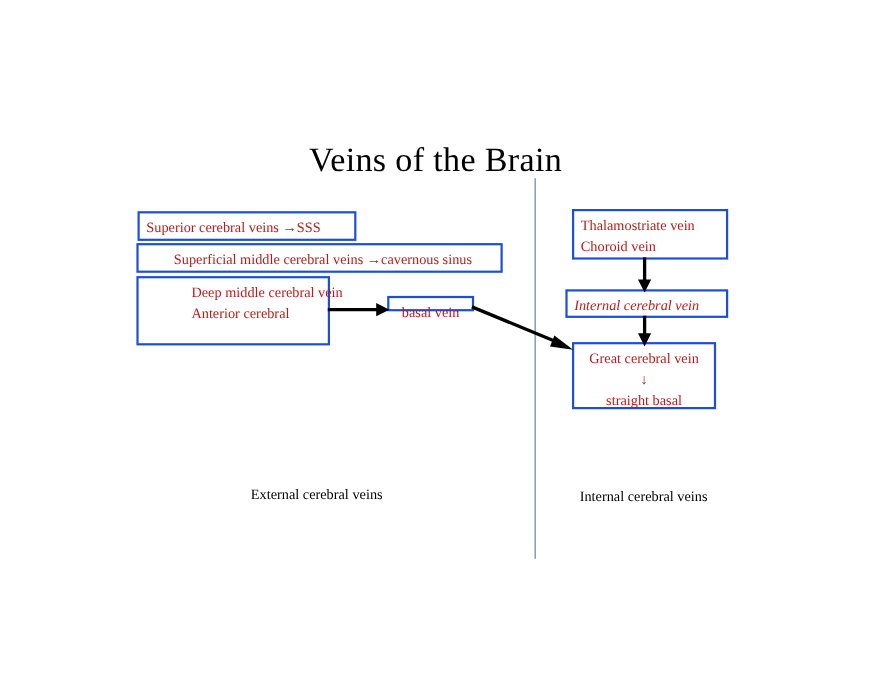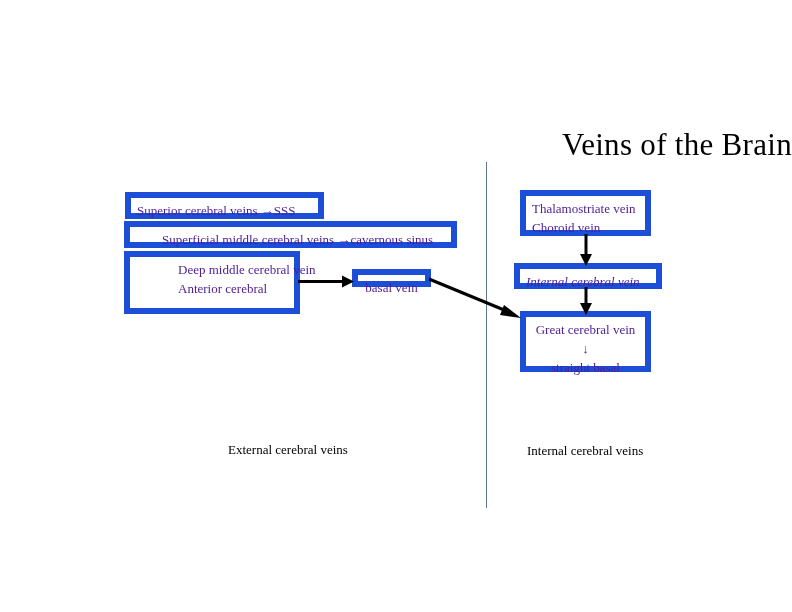--- a/index.html
+++ b/index.html
@@ -16,43 +16,43 @@
     width: 792px;
     height: 612px;
     background: #ffffff;
     overflow: hidden;
   }
   #title {
     position: absolute;
     left: 0;
     top: 126px;
     width: 792px;
-    text-align: right;
+    text-align: center;
     font-size: 31px;
     line-height: 38px;
     letter-spacing: 0.3px;
     color: #000000;
     white-space: nowrap;
   }
   .divider {
     position: absolute;
     left: 486px;
     top: 162px;
     width: 1px;
     height: 346px;
     background: #5a7a92;
   }
   .box {
     position: absolute;
     box-sizing: border-box;
-    border: 6px solid #1d4ed8;
+    border: 2px solid #1d4ed8;
     background: #ffffff;
     font-size: 13px;
     line-height: 19px;
-    color: #4c1d95;
+    color: #b91c1c;
     padding: 3px 5px 3px 6px;
     white-space: nowrap;
   }
   .box.center {
     text-align: center;
     padding-left: 5px;
   }
   .box .line {
     display: block;
   }
@@ -91,21 +91,21 @@
 
   <div class="box" style="left:124px; top:251px; width:176px; height:63px;padding-left:48px;">
     <span class="line">Deep middle cerebral vein</span>
     <span class="line">Anterior cerebral</span>
   </div>
 
   <div class="box center" style="left:352px; top:269px; width:79px; height:14px;">
     <span class="line">basal vein</span>
   </div>
 
-  <div class="box" style="left:520px; top:190px; width:131px; height:46px;">
+  <div class="box" style="left:520px; top:190px; width:142px; height:46px;">
     <span class="line">Thalamostriate vein</span>
     <span class="line">Choroid vein</span>
   </div>
 
   <div class="box" style="left:514px; top:263px; width:148px; height:26px;font-style:italic;">
     <span class="line">Internal cerebral vein</span>
   </div>
 
   <div class="box center" style="left:520px; top:311px; width:131px; height:61px;">
     <span class="line">Great cerebral vein</span>

